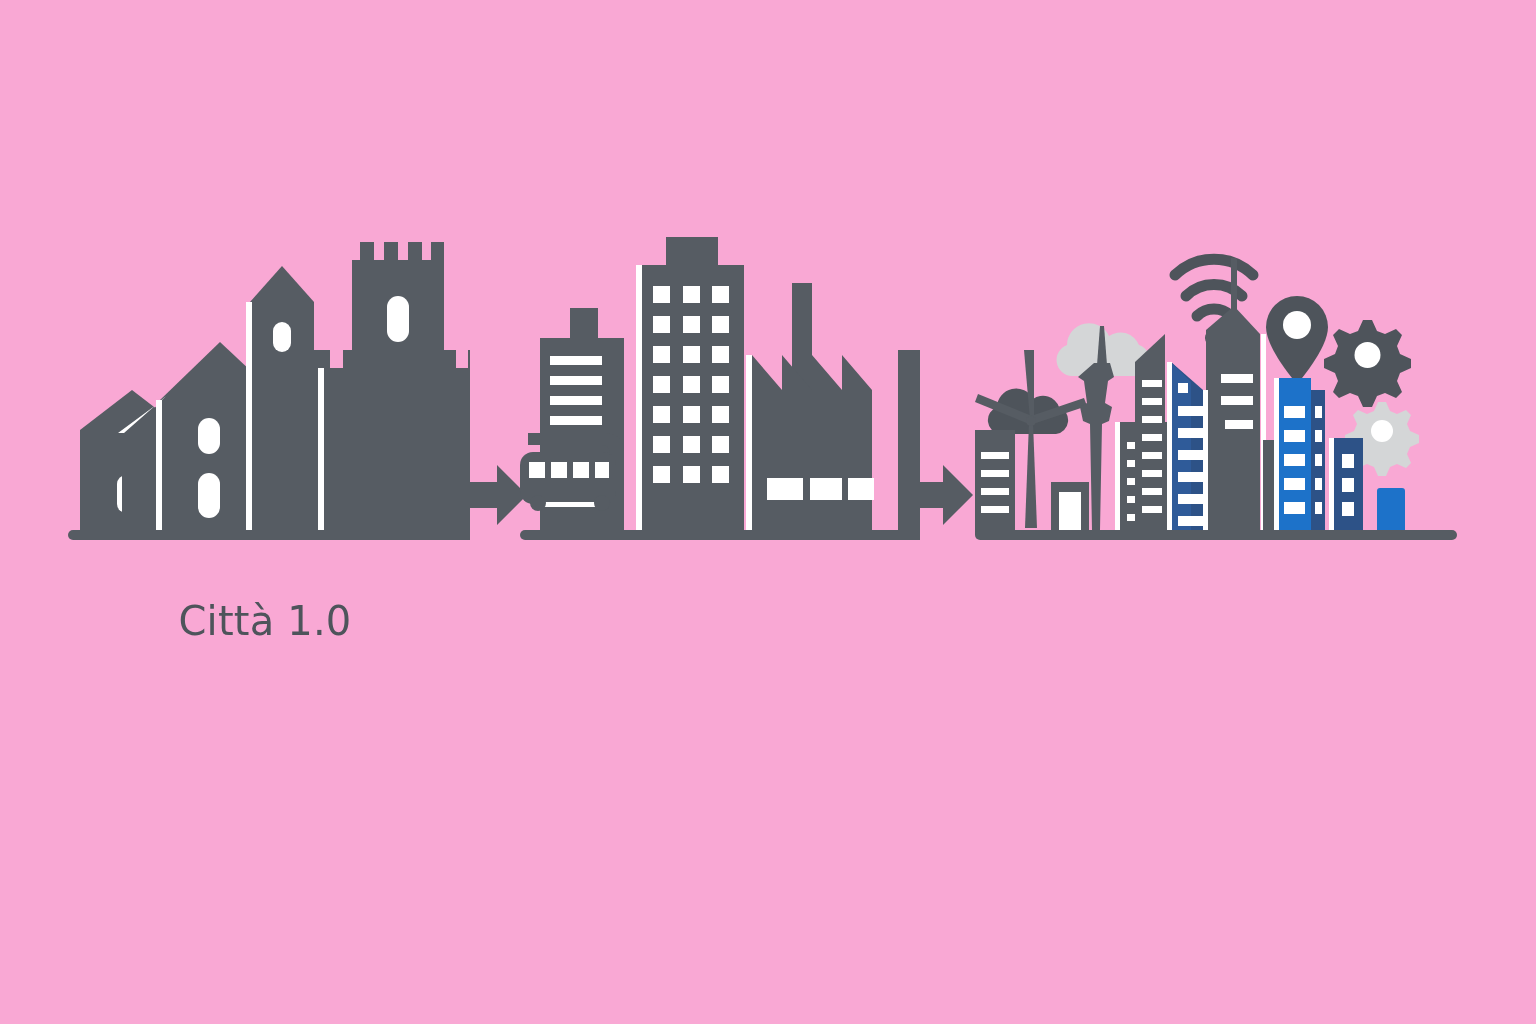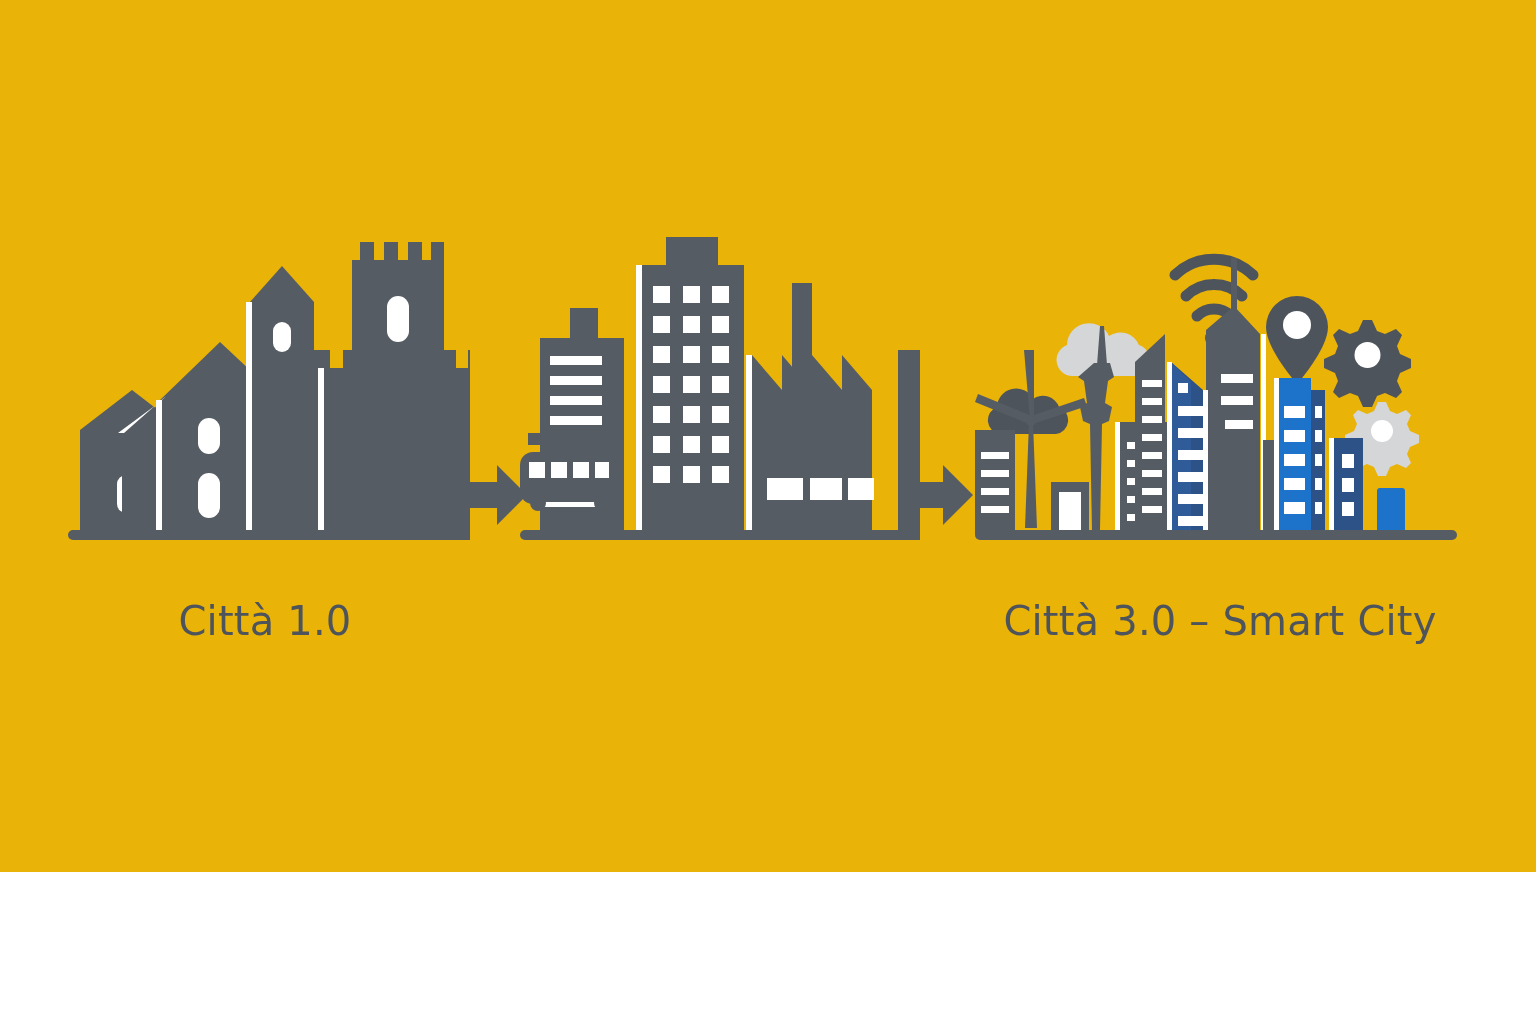--- a/index.html
+++ b/index.html
@@ -11,22 +11,22 @@
     width: 1536px;
     height: 1024px;
     font-family: "Liberation Sans", sans-serif;
     overflow: hidden;
     position: relative;
   }
   #stage {
     position: absolute;
     left: 0; top: 0;
     width: 1536px;
-    height: 872px;
-    background: #eab308;
+    height: 1024px;
+    background: #f9a8d4;
   }
   .panel {
     position: absolute;
     top: 230px;
     height: 420px;
   }
   #panel-1 { left: 60px;  width: 410px; }
   #panel-2 { left: 520px; width: 400px; }
   #panel-3 { left: 975px; width: 490px; }
 
@@ -328,15 +328,14 @@
       </g>
 
       <g>
         <rect x="402" y="258" width="28" height="47" rx="3" fill="#1d72c9"></rect>
       </g>
 
       <rect x="0" y="300" width="482" height="10" rx="5" fill="#565c63"></rect>
     </svg>
   </div>
 
-  <div class="caption" id="caption-3">Città 3.0 – Smart City</div>
 
 </div>
 
 </body></html>

